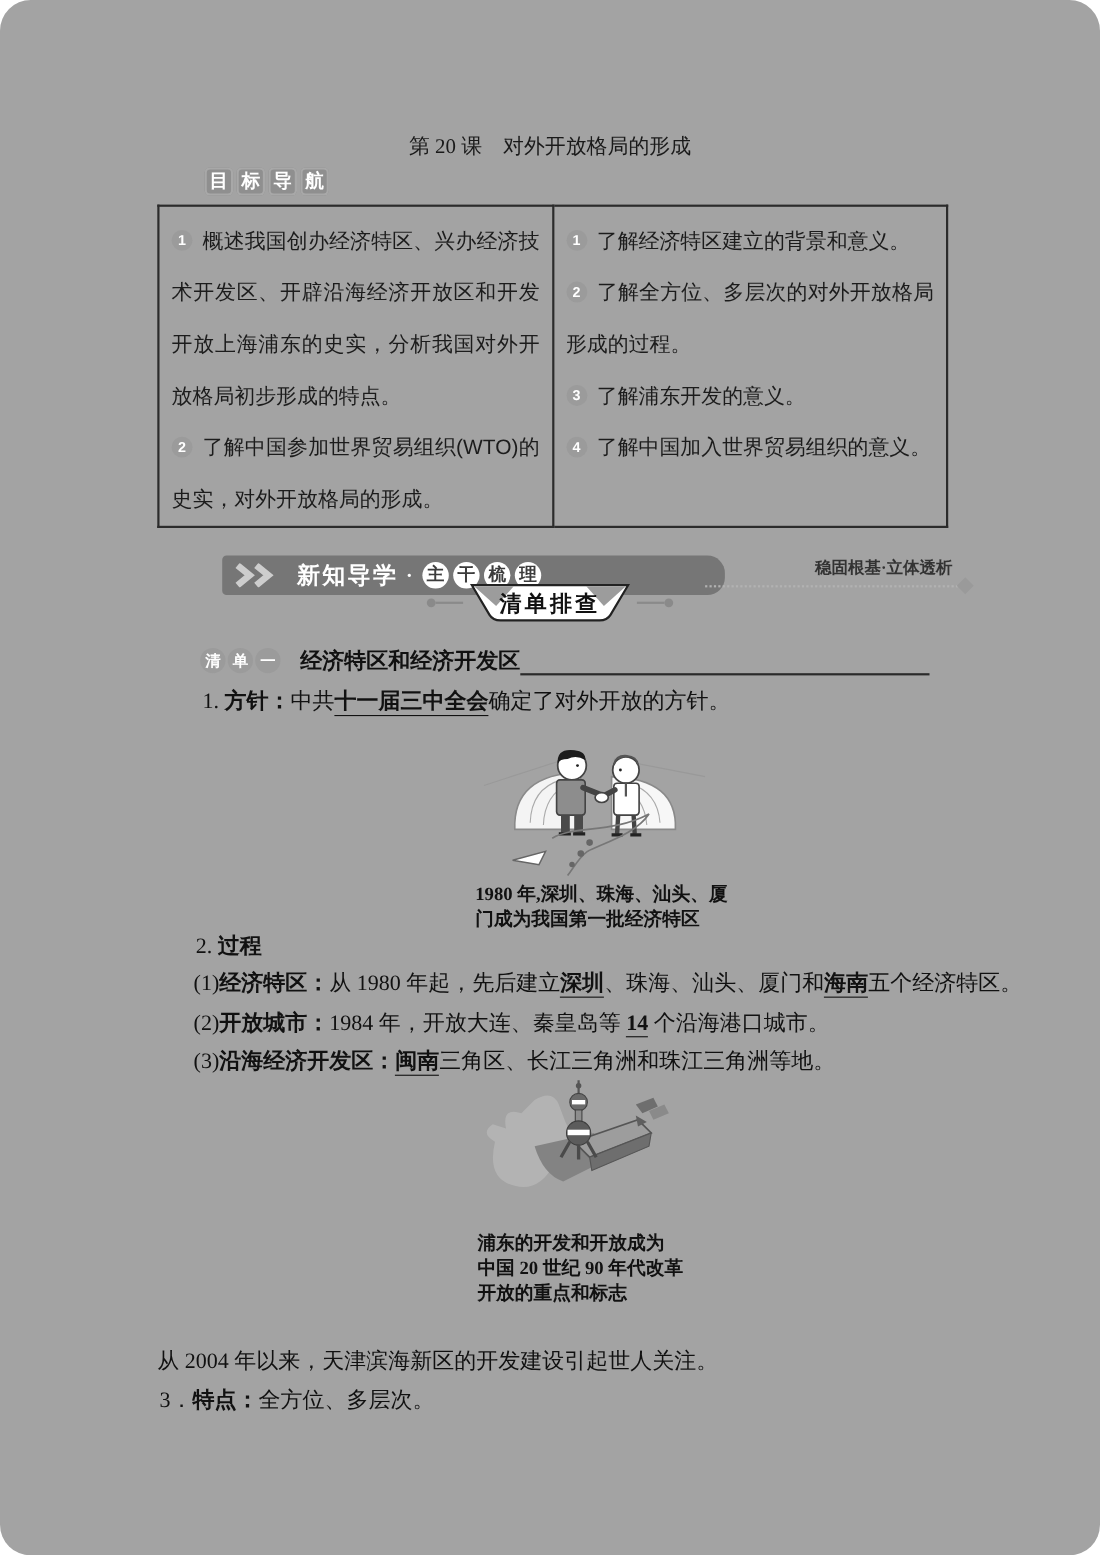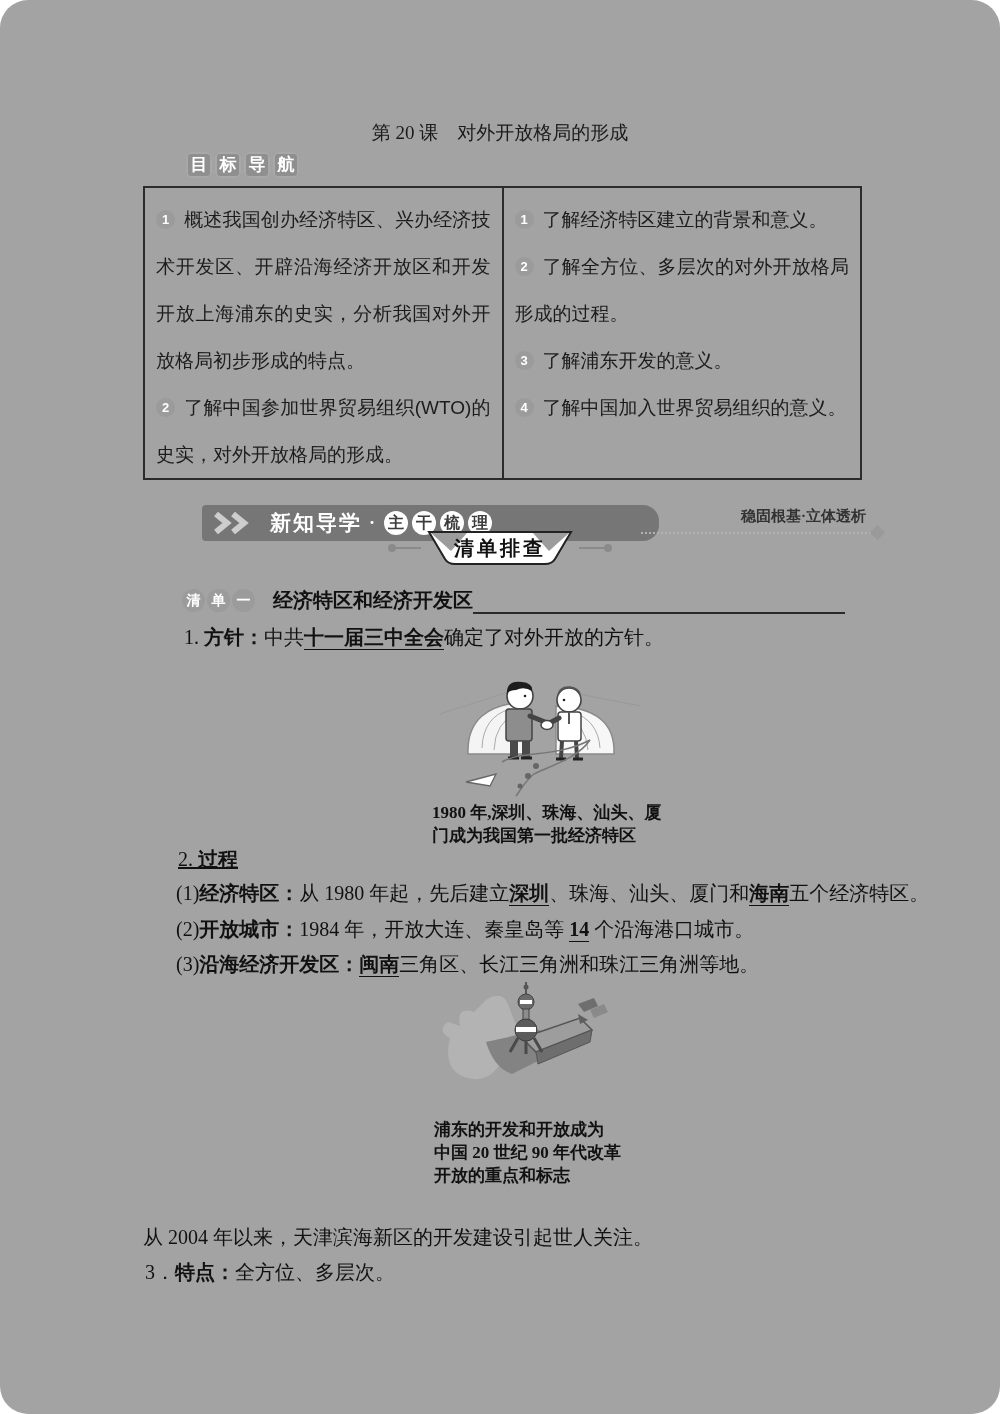--- a/index.html
+++ b/index.html
@@ -227,21 +227,21 @@
     <circle cx="90" cy="114" r="3" fill="#666"></circle>
     <circle cx="82" cy="124" r="2.5" fill="#666"></circle>
     <path d="M28,120 L58,112 L52,124 Z" fill="#fff" stroke="#666" stroke-width="1.3"></path>
   </svg>
 
   <div class="cap" style="top:801px; left:432px;">
     <div>1980 年,深圳、珠海、汕头、厦</div>
     <div>门成为我国第一批经济特区</div>
   </div>
 
-  <p class="p" style="top:846px; left:178px;text-decoration:underline;"><span>2. </span><span class="bl">过程</span></p>
+  <p class="p" style="top:846px; left:178px;"><span>2. </span><span class="bl">过程</span></p>
 
   <p class="p" style="top:880px; left:176px;"><span>(1)</span><span class="bl">经济特区：</span><span>从 1980 年起，先后建立</span><span class="u">深圳</span><span>、珠海、汕头、厦门和</span><span class="u">海南</span><span>五个经济特区。</span></p>
 
   <p class="p" style="top:916px; left:176px;"><span>(2)</span><span class="bl">开放城市：</span><span>1984 年，开放大连、秦皇岛等 </span><span class="u">14</span><span> 个沿海港口城市。</span></p>
 
   <p class="p" style="top:951px; left:176px;"><span>(3)</span><span class="bl">沿海经济开发区：</span><span class="u">闽南</span><span>三角区、长江三角洲和珠江三角洲等地。</span></p>
 
   <svg class="fig" style="top:980px; left:428px;" width="185" height="136" viewBox="0 0 185 136">
 
     <path d="M22,58 Q8,50 20,42 L32,46 Q28,26 46,32 L58,20 Q74,10 80,24 L86,40 L92,52 L76,78 Q62,104 40,98 Q14,92 22,58 Z" fill="#b3b3b3"></path>

